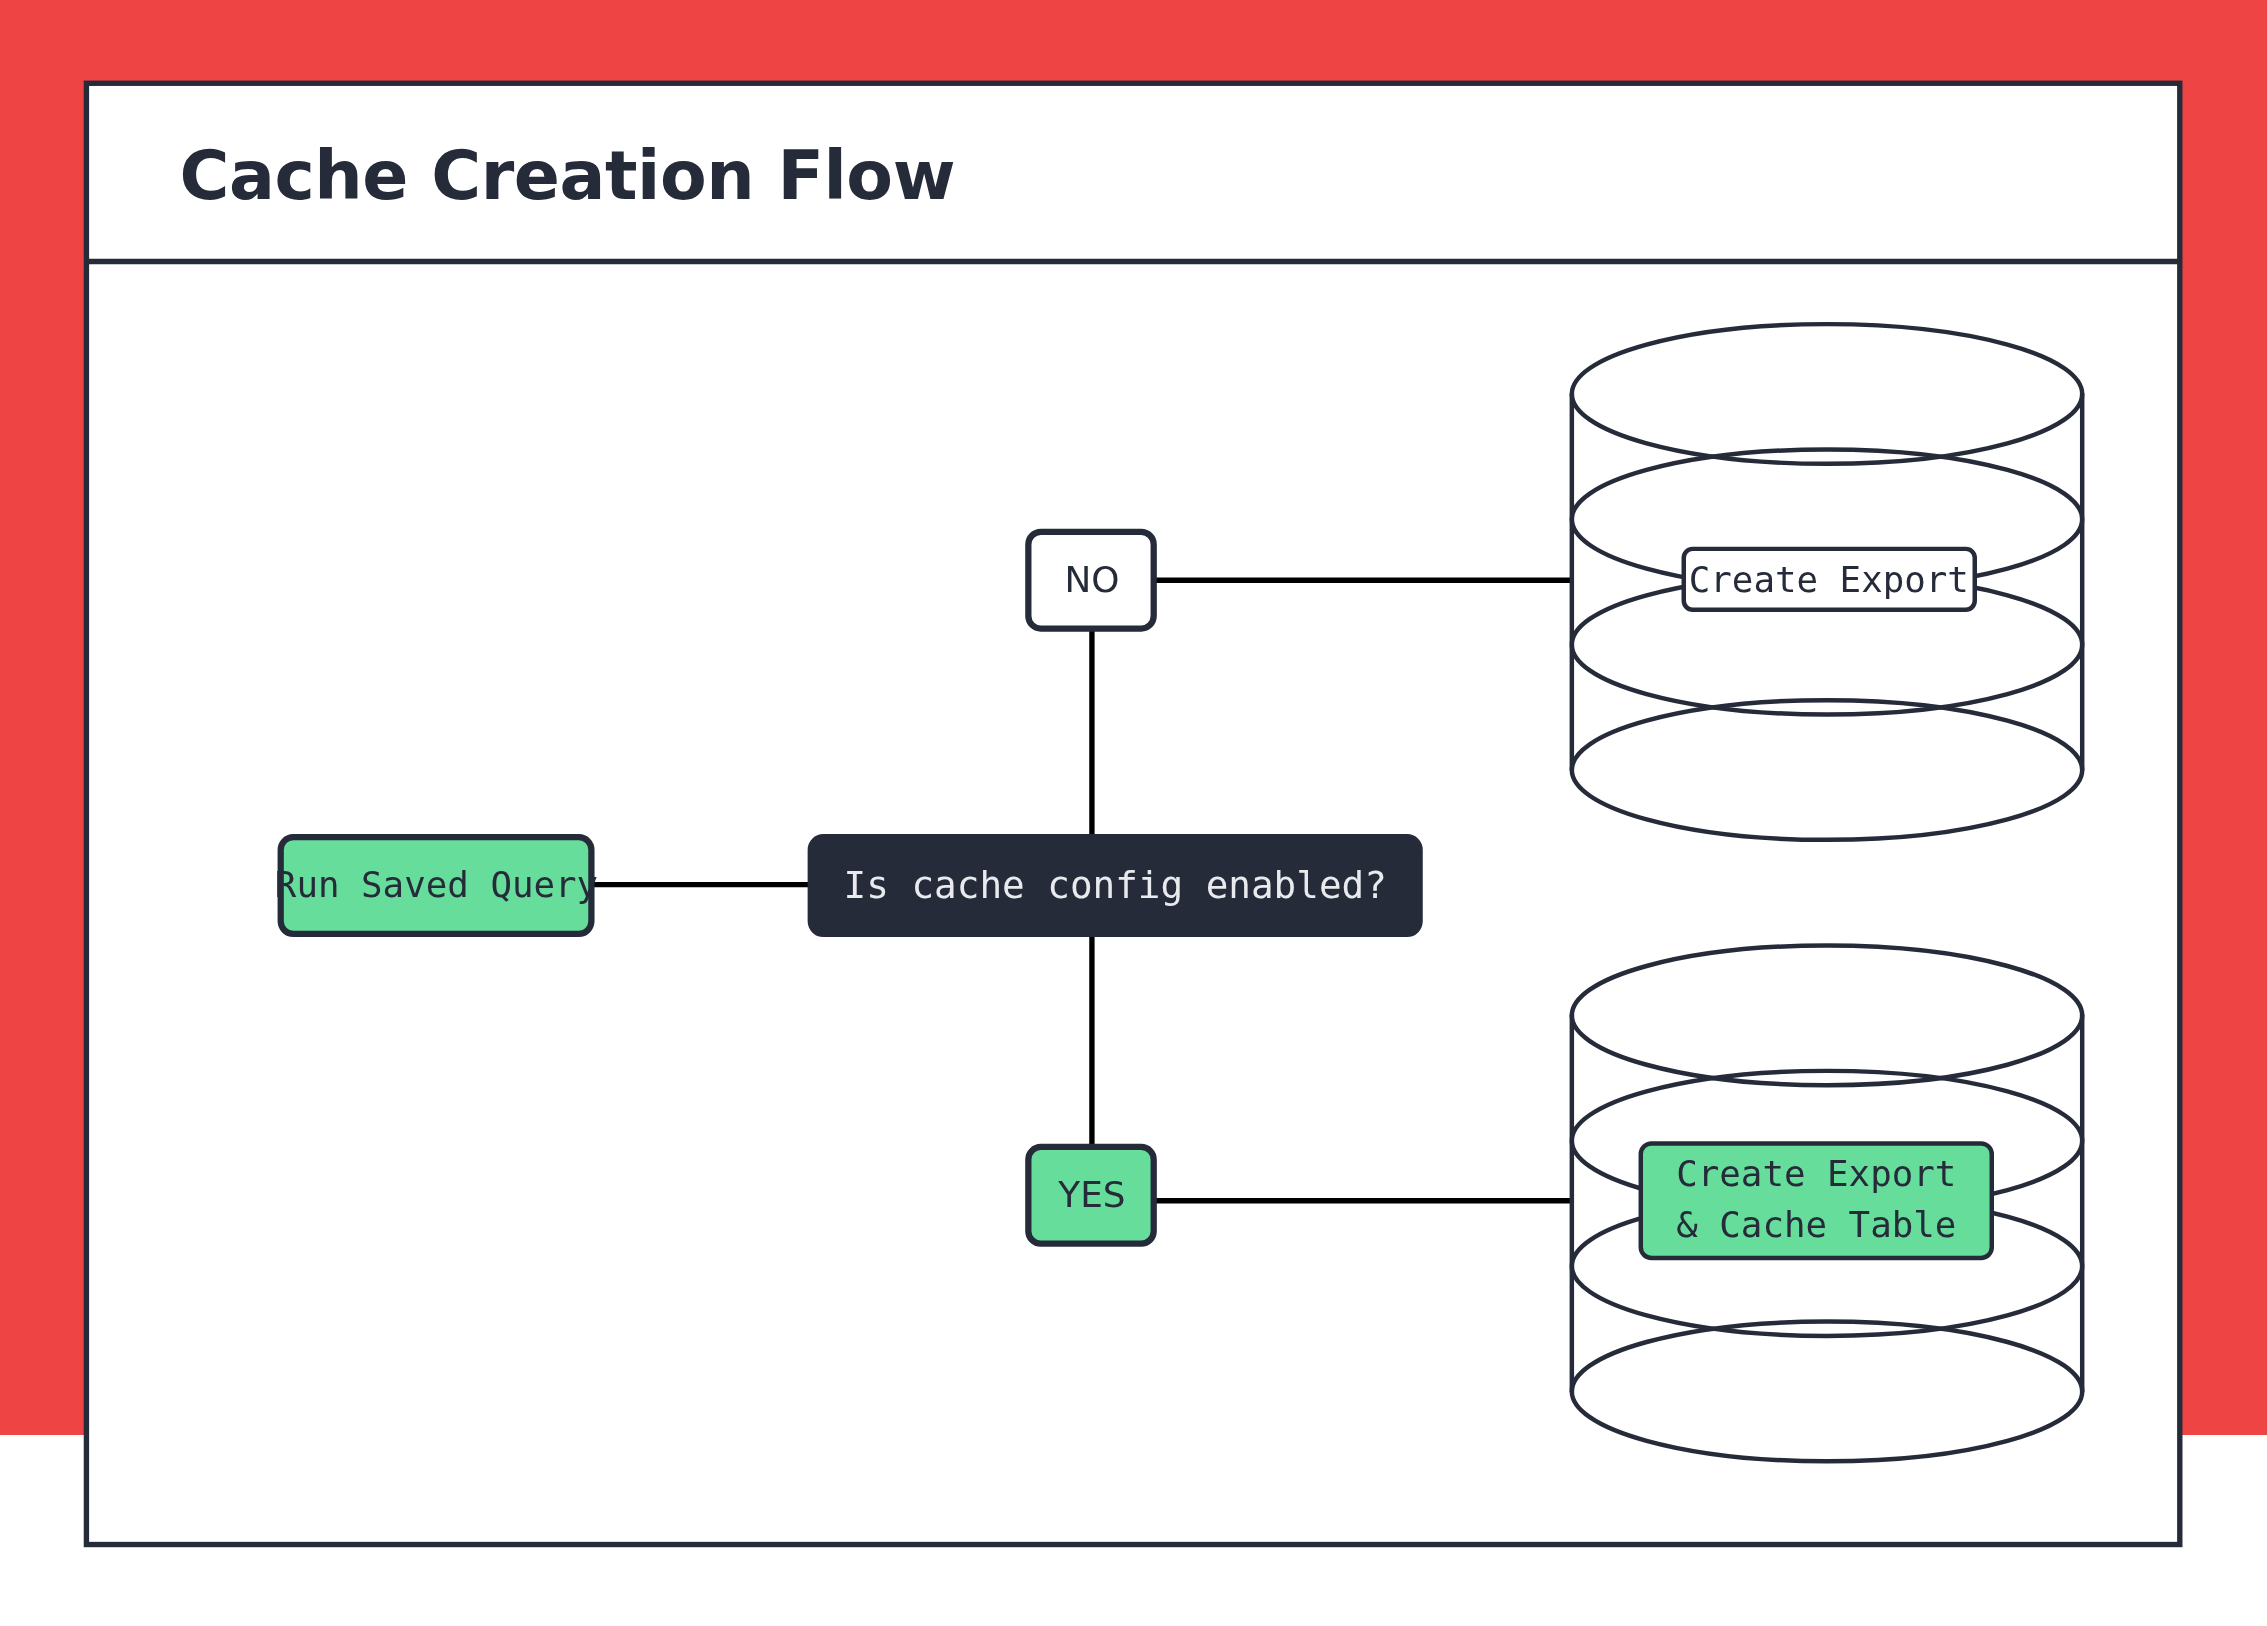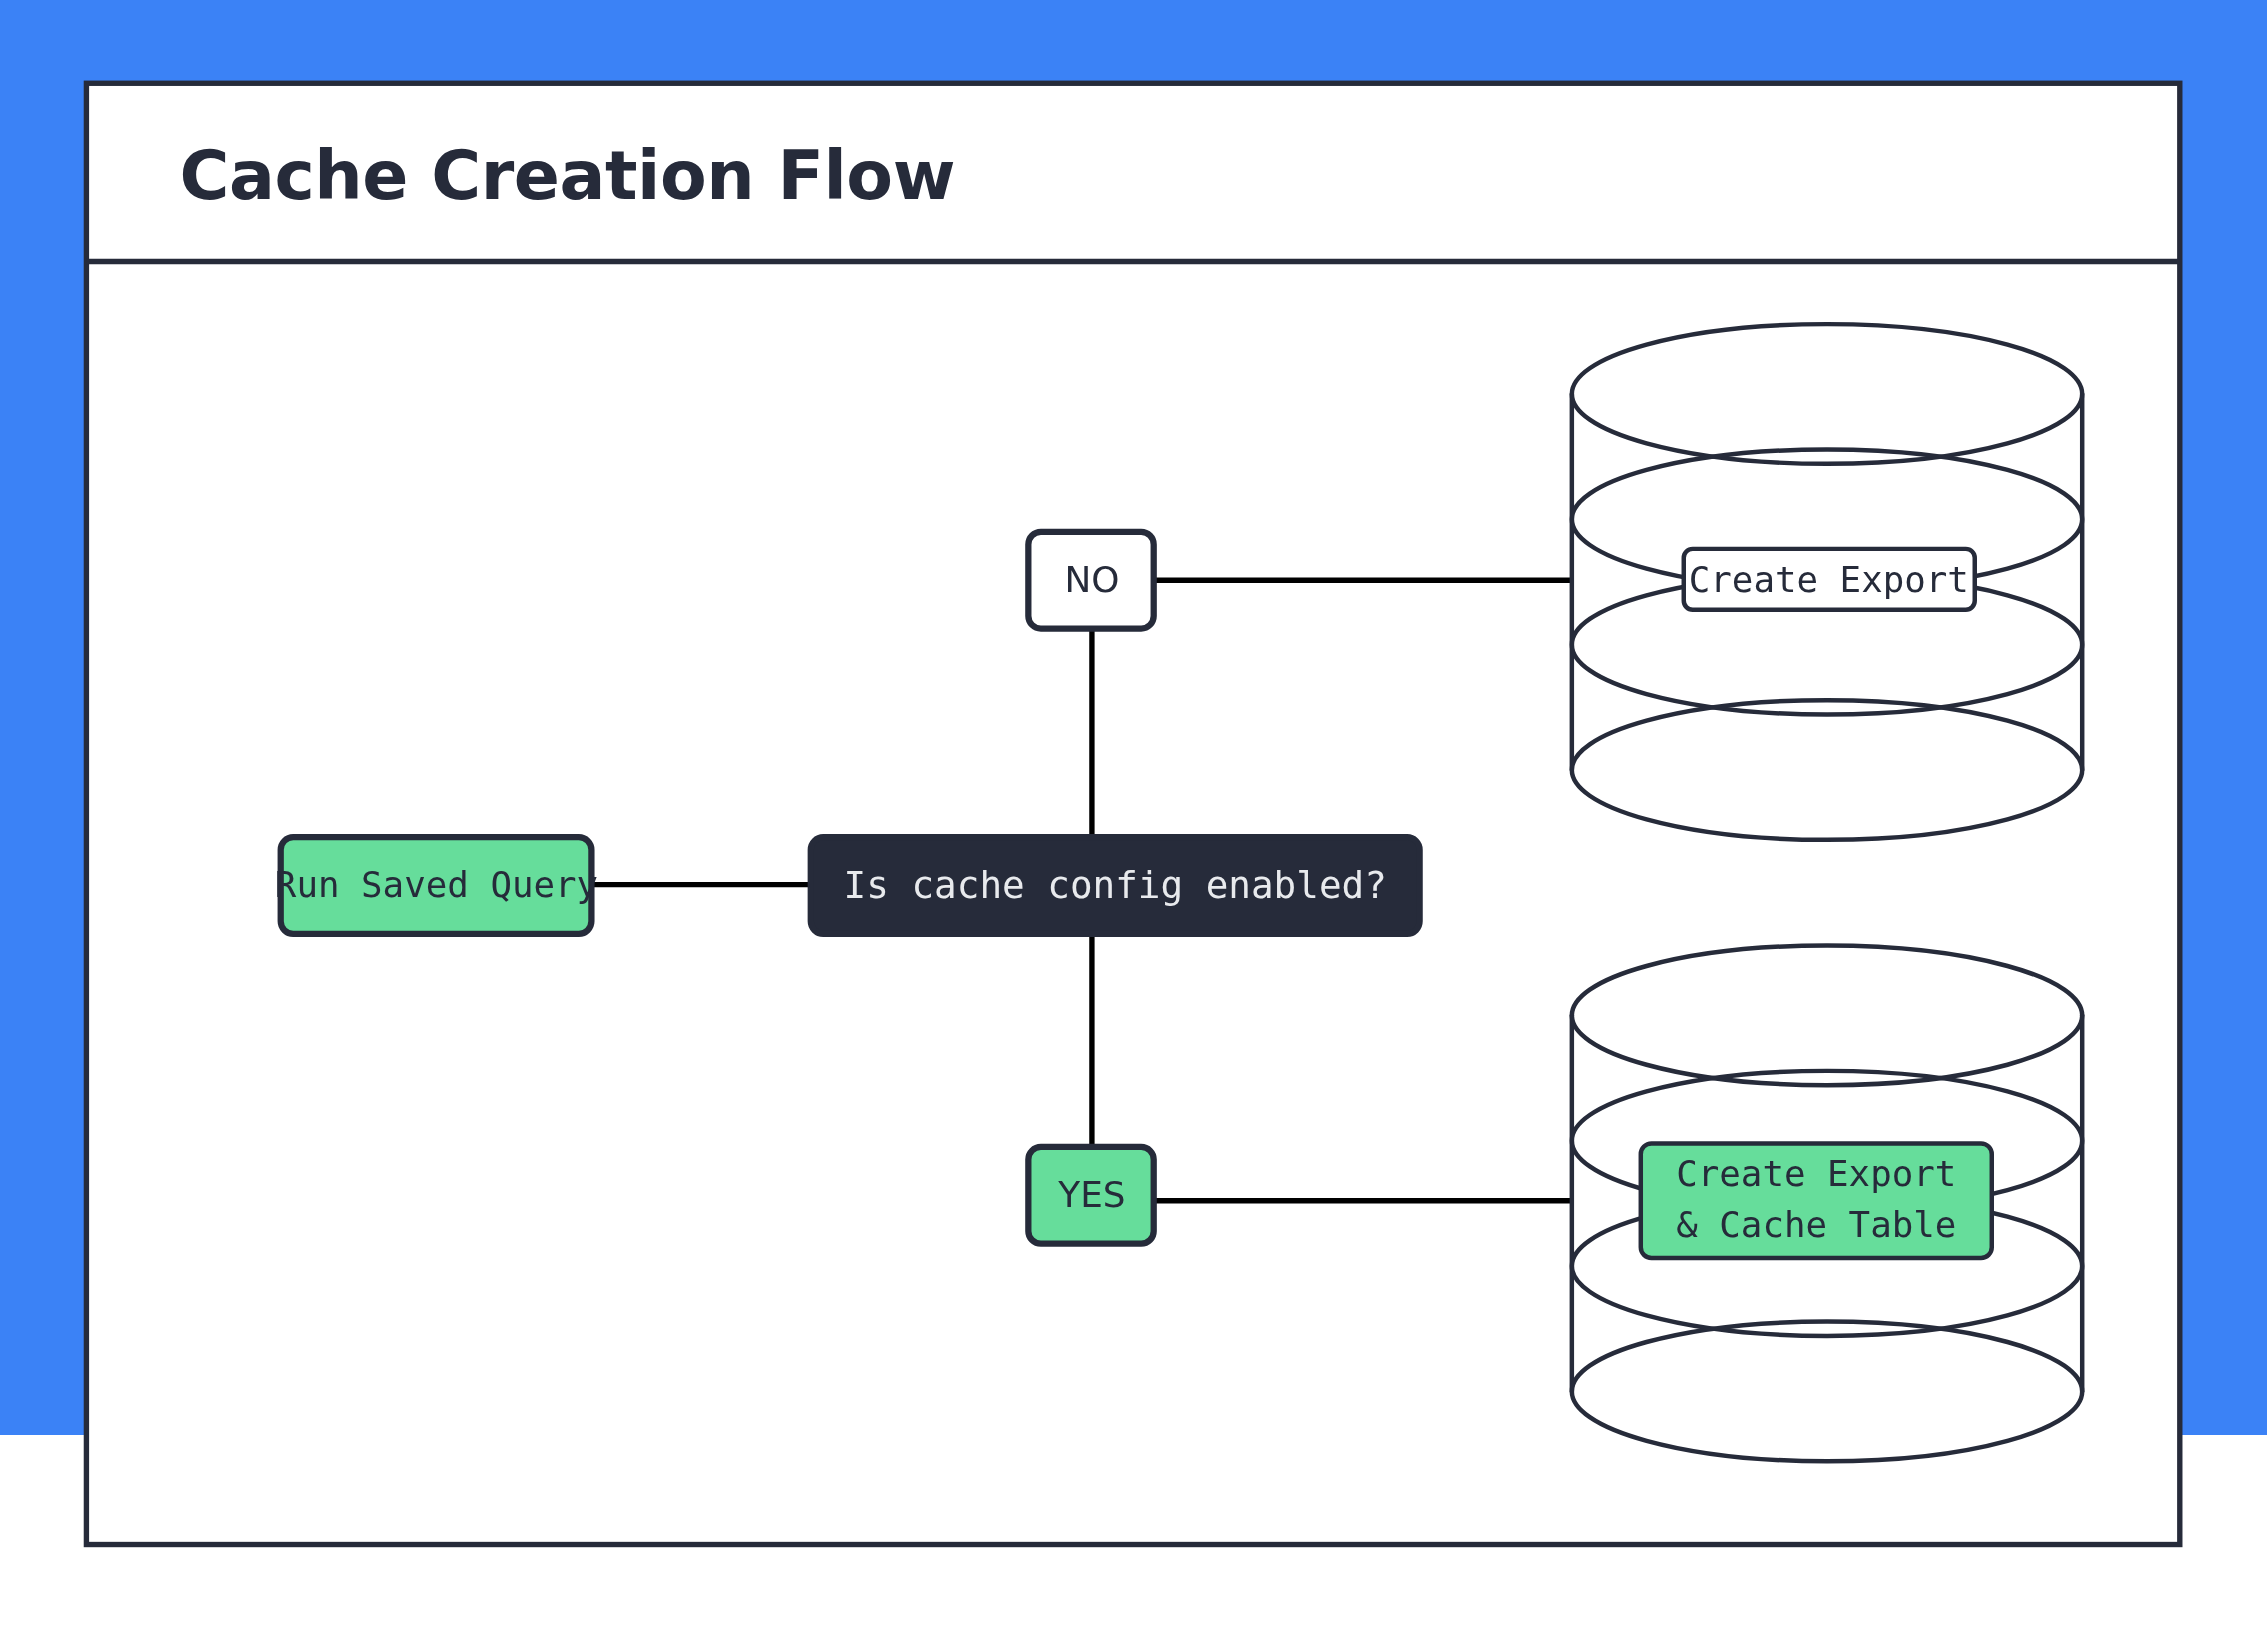--- a/index.html
+++ b/index.html
@@ -10,21 +10,21 @@
   body {
     width: 2268px;
     height: 1626px;
     font-family: "Liberation Sans", sans-serif;
     overflow: hidden;
   }
   #stage {
     position: relative;
     width: 2268px;
     height: 1435px;
-    background: #3b82f6;
+    background: #ef4444;
     text-align: right;
   }
   svg.diagram {
     position: absolute;
     inset: 0;
     width: 2268px;
     height: 1626px;
     display: block;
   }
   .frame-rect {

